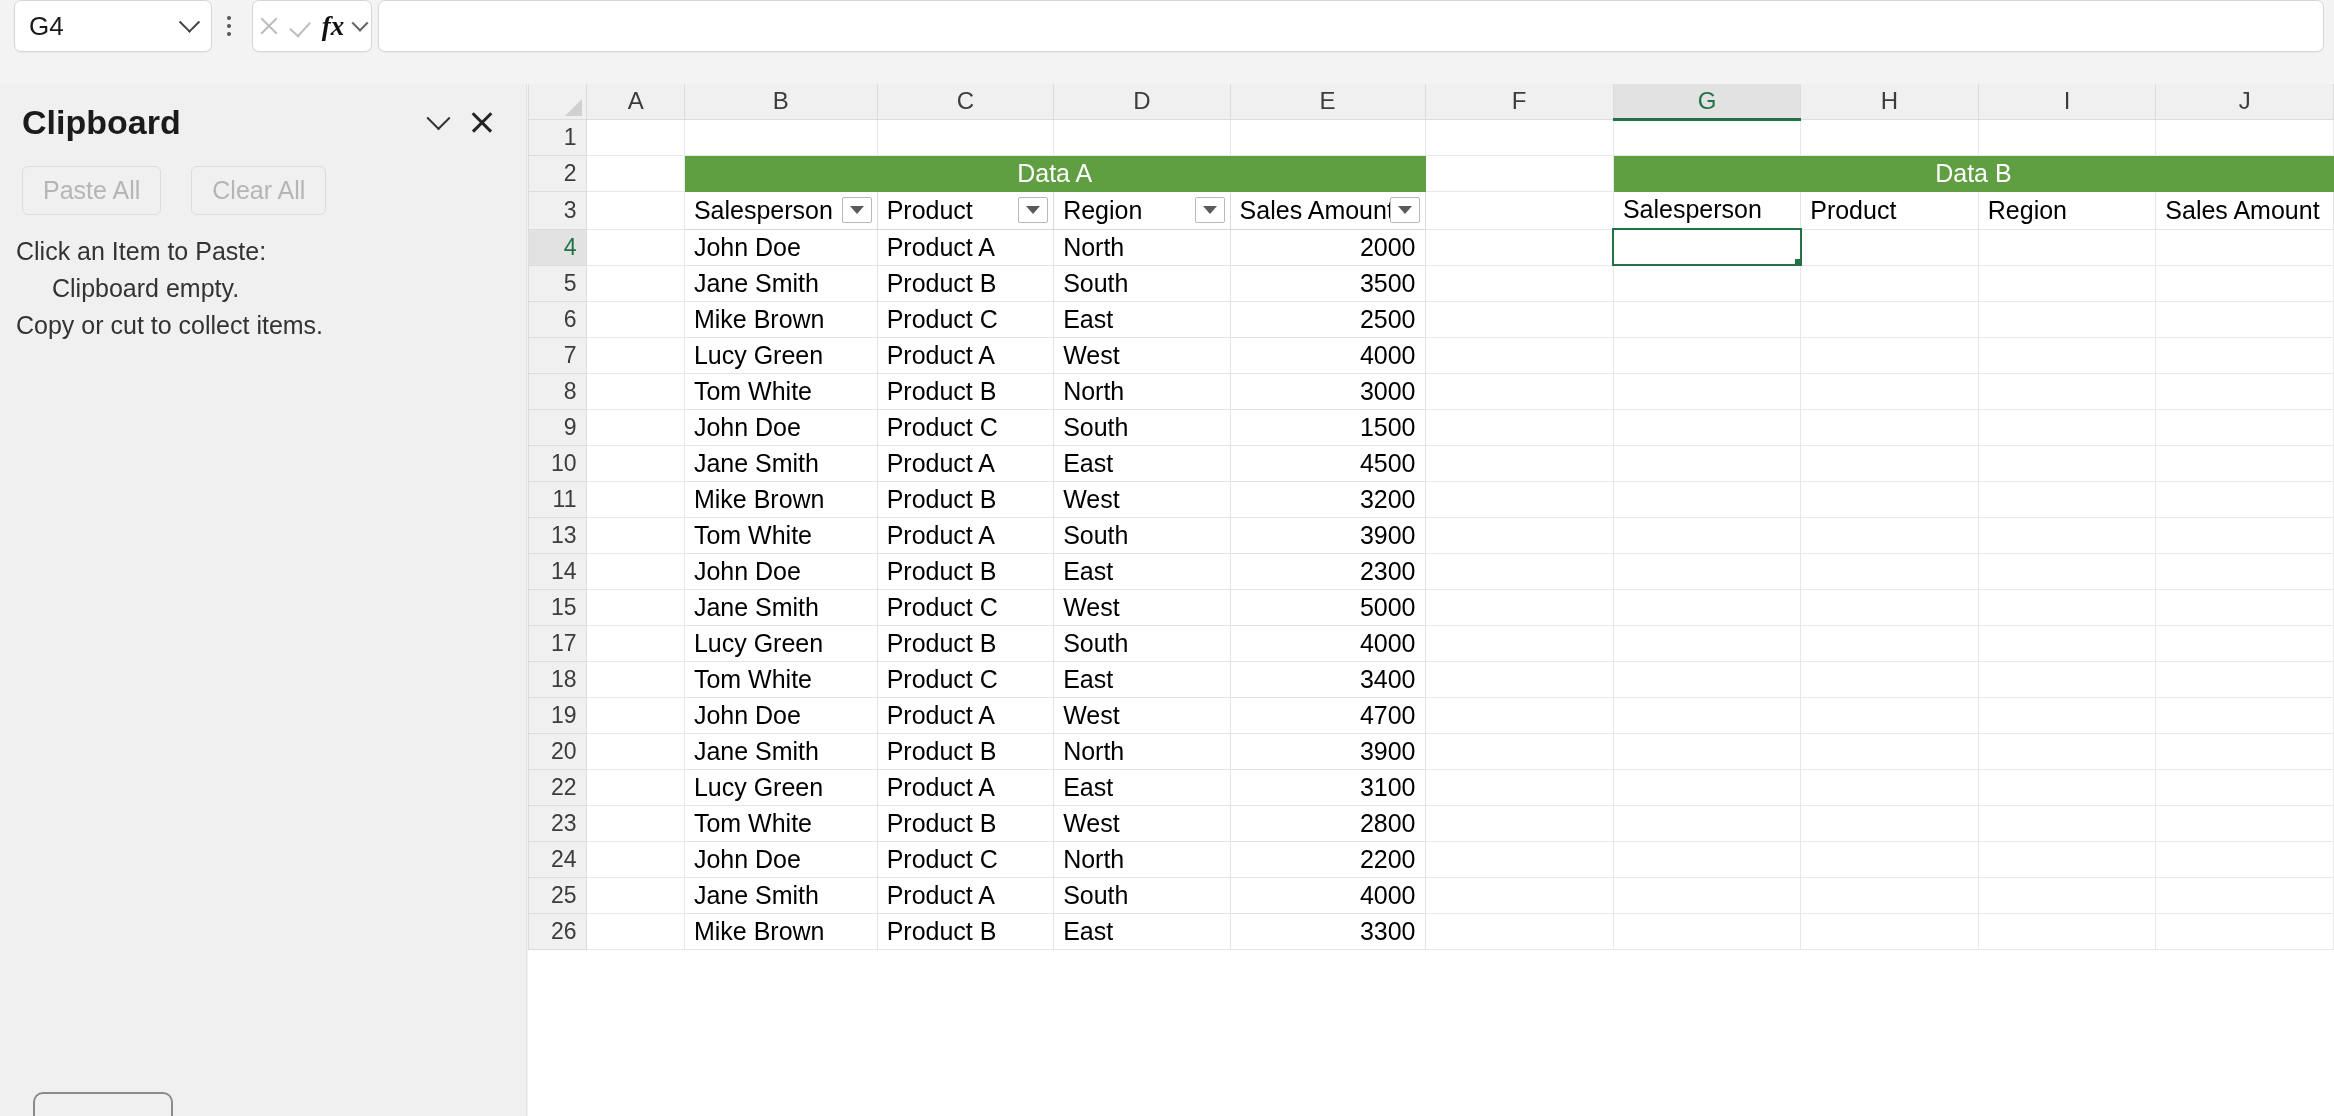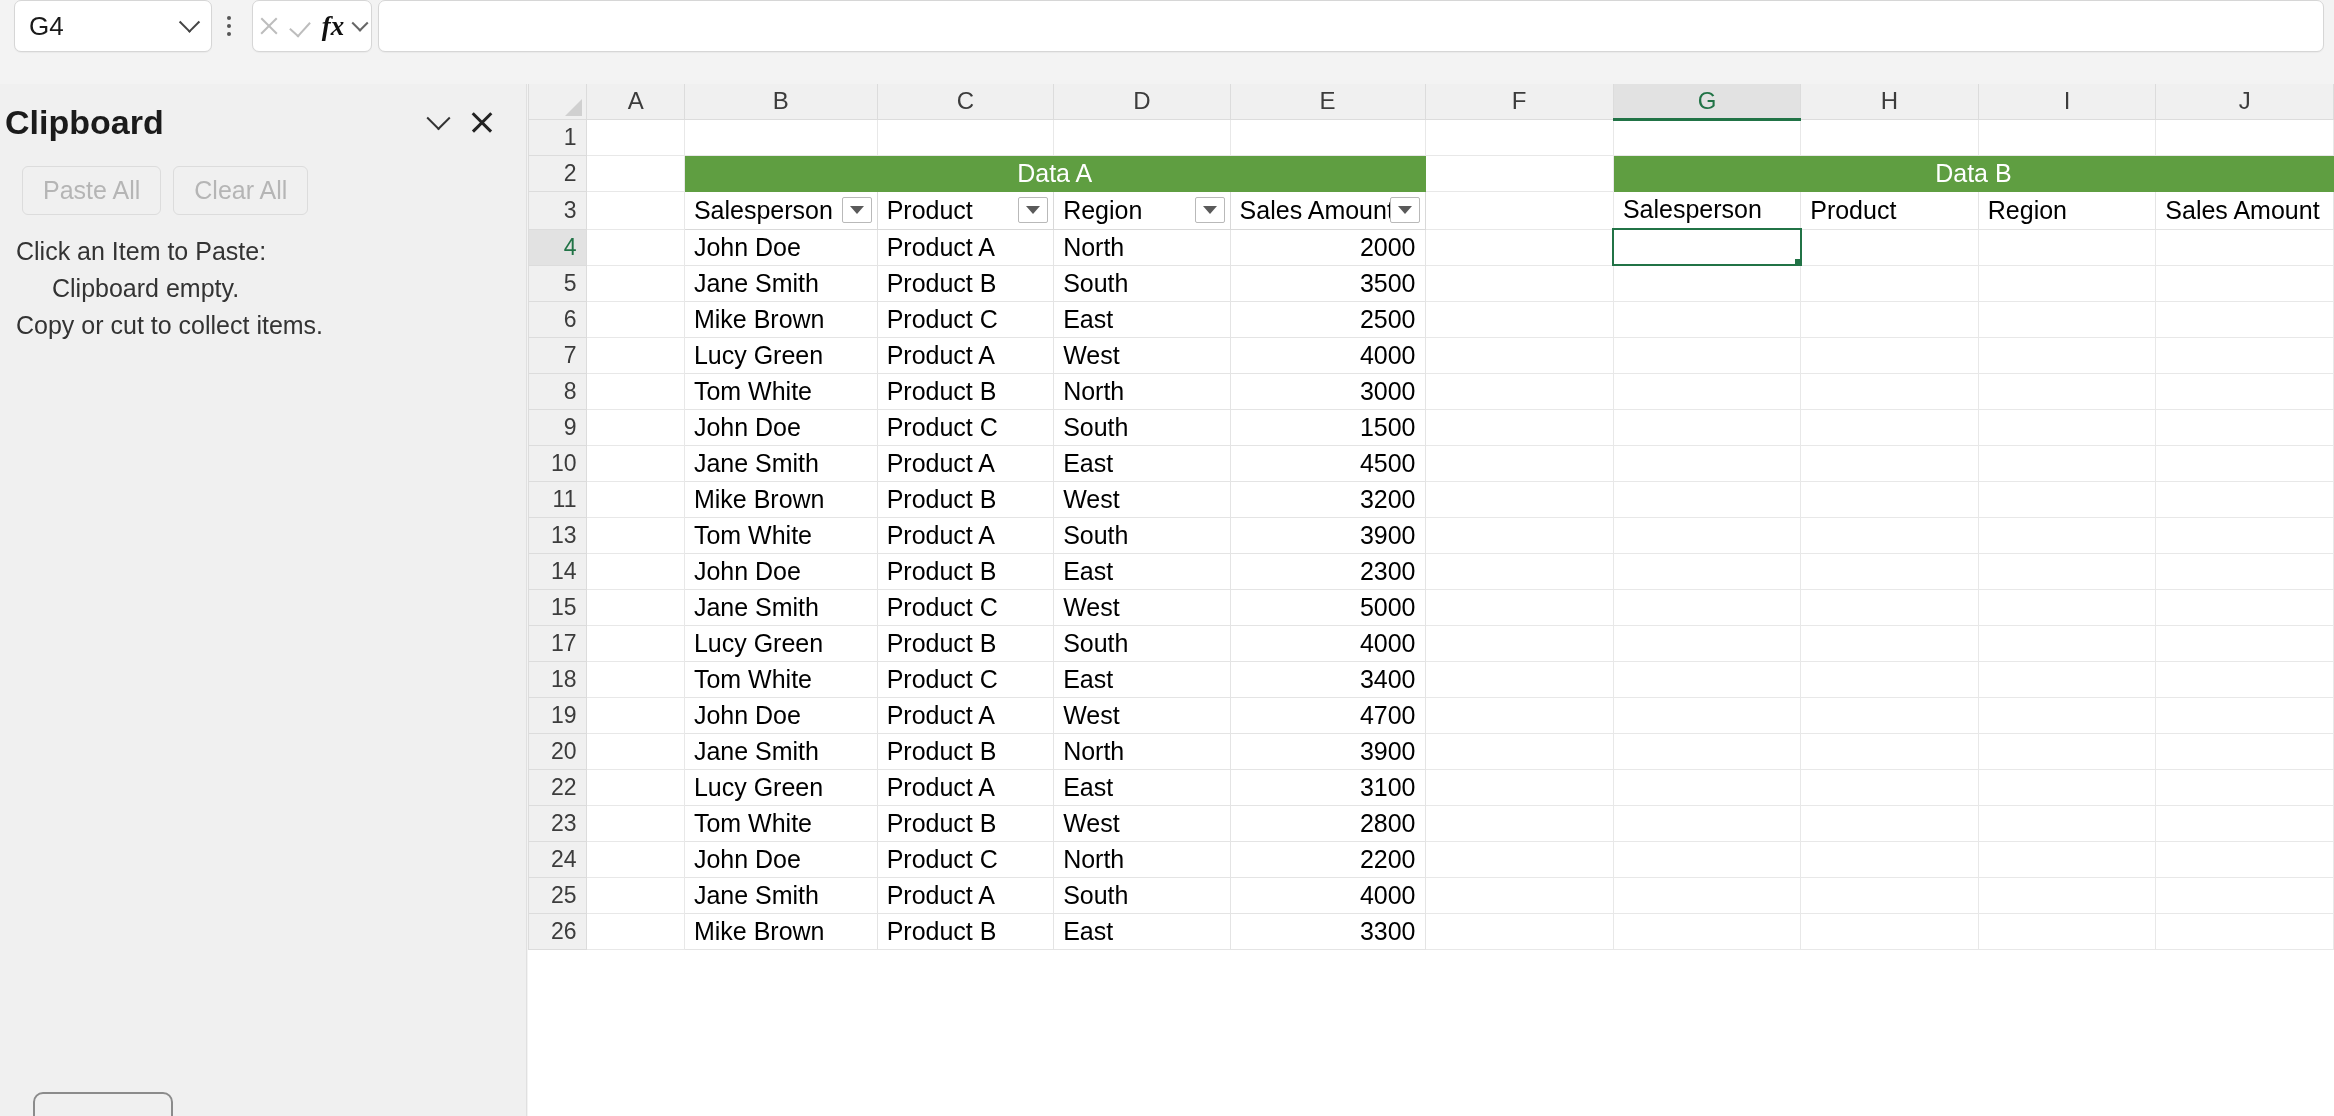--- a/index.html
+++ b/index.html
@@ -96,21 +96,21 @@
 
   
   #clipboard-panel {
     position: absolute; left: 0; top: 84px;
     width: 527px; height: 1032px;
     background: #f0f0f0;
     border-right: 1px solid #e0e0e0;
   }
   #clipboard-head {
     display: flex; align-items: center;
-    padding: 16px 22px 0 5px;
+    padding: 16px 22px 0 22px;
   }
   #clipboard-title {
     font-size: 34px; font-weight: bold; color: #1b1b1b;
     flex: 1;
   }
   .panel-btn {
     width: 44px; height: 44px;
     display: flex; align-items: center; justify-content: center;
     background: transparent; border: none; cursor: pointer;
   }
@@ -121,21 +121,21 @@
   }
   .panel-x { width: 26px; height: 26px; position: relative; }
   .panel-x::before, .panel-x::after {
     content: ""; position: absolute; left: 0; top: 12px;
     width: 26px; height: 2.6px; background: #222;
   }
   .panel-x::before { transform: rotate(45deg); }
   .panel-x::after { transform: rotate(-45deg); }
 
   #clipboard-actions {
-    display: flex; gap: 12px;
+    display: flex; gap: 30px;
     padding: 22px 22px 0 22px;
   }
   .cb-action {
     padding: 9px 20px;
     font-size: 25px; color: #b5b5b5;
     background: #f0f0f0;
     border: 1px solid #dcdcdc;
     border-radius: 6px;
     cursor: default;
   }

